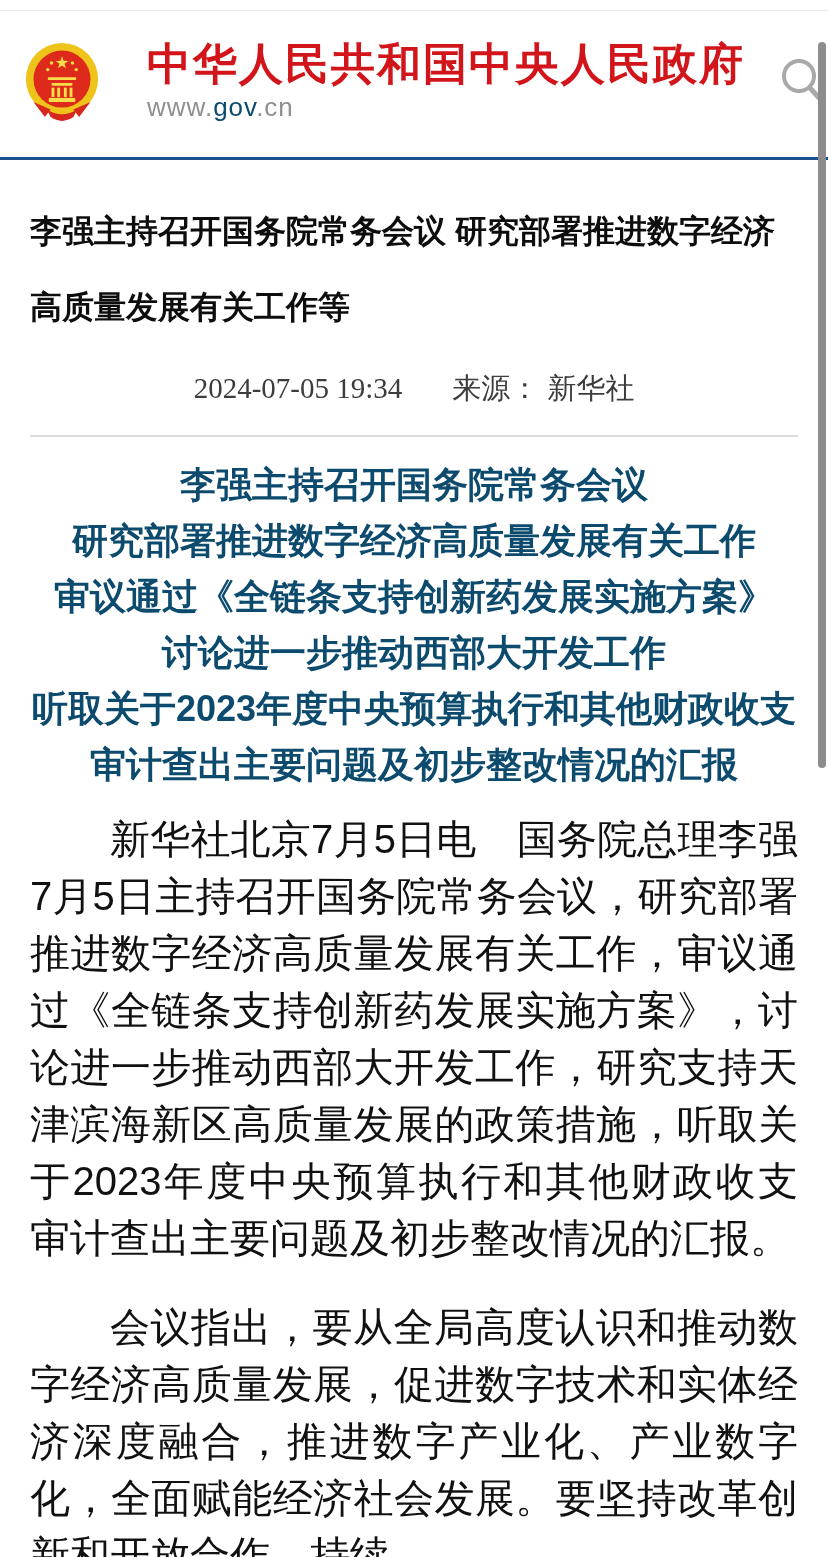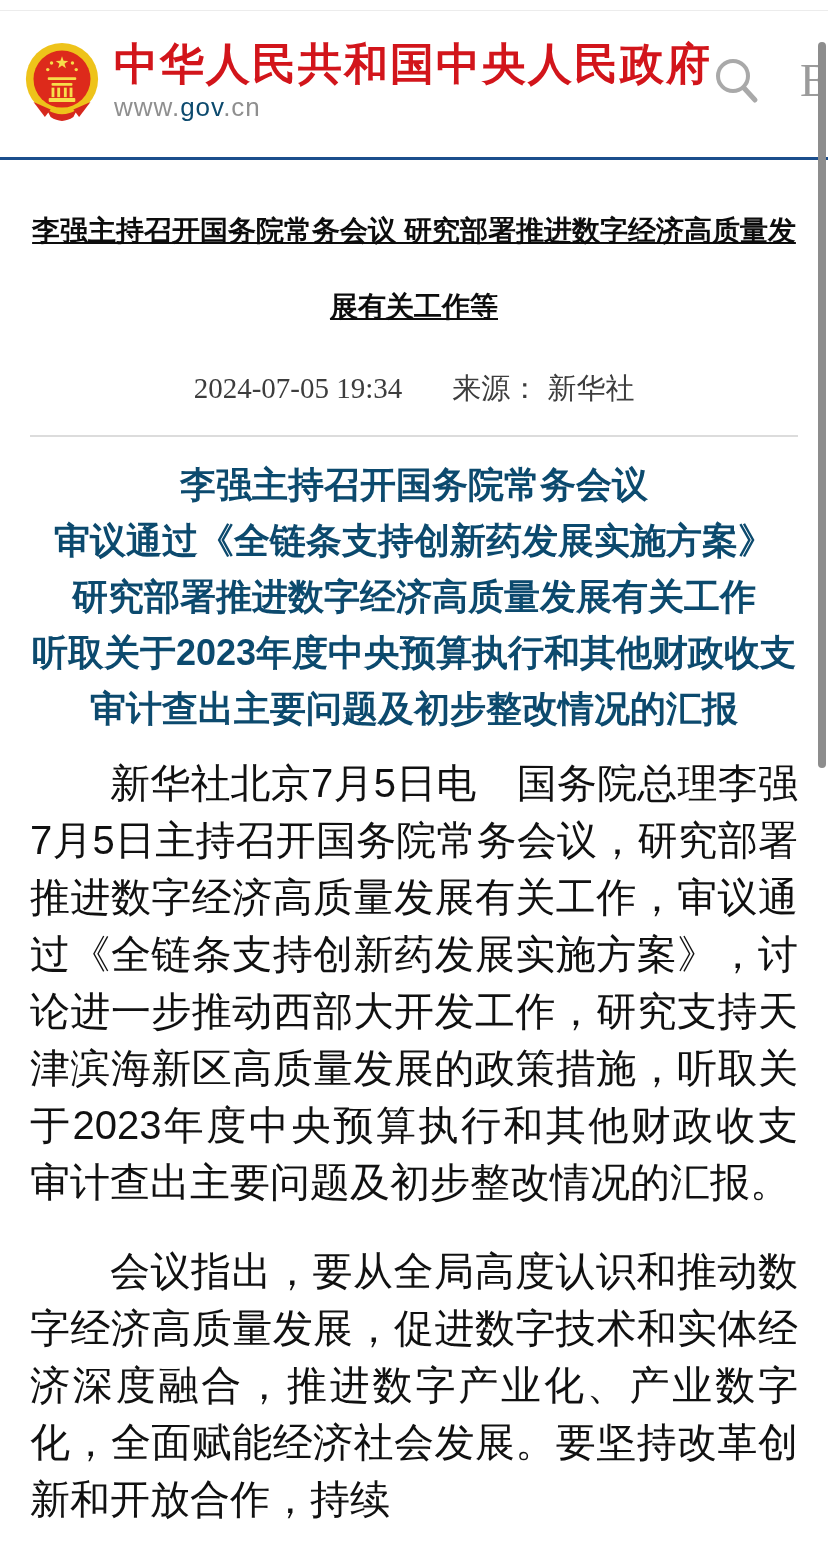--- a/index.html
+++ b/index.html
@@ -7,21 +7,21 @@
   body {
     width:828px; height:1557px; overflow:hidden; position:relative;
     font-family:"Liberation Sans","DejaVu Sans",sans-serif;
   }
   .top-hairline { position:absolute; top:10px; left:0; width:828px; height:1px; background:#ececec; }
 
   
   .site-header {
     position:absolute; top:11px; left:0; width:828px; height:149px;
     background:#ffffff; border-bottom:3px solid #1b4e8c;
-    display:flex; align-items:center; padding:0 26px 6px 24px;
+    display:flex; align-items:center; padding:0 26px 6px 24px;gap:33px;
   }
   .emblem { width:76px; height:80px; flex:0 0 auto; }
   .emblem svg { width:76px; height:80px; display:block; }
   .site-text { margin-left:14px; }
   .site-title {
     color:#d2151b; font-size:44px; font-weight:700; letter-spacing:2px;
     line-height:1.12; white-space:nowrap;
   }
   .site-url { font-size:26px; color:#8f8f8f; margin-top:3px; letter-spacing:1px; }
   .site-url .gov { color:#0c4a6e; }
@@ -29,22 +29,22 @@
   .search-btn { width:52px; height:52px; }
   .search-btn svg { width:52px; height:52px; display:block; }
   .en-link {
     font-family:"Liberation Serif","DejaVu Serif",serif;
     font-size:46px; color:#9b9b9b; line-height:1; text-decoration:none;
   }
 
   
   .main { position:absolute; top:163px; left:0; width:828px; padding:0 30px; }
   .article-title {
-    margin-top:30px; text-align:center;
-    font-size:28px; line-height:76px; font-weight:600; color:#0d0d0d;text-decoration:underline;
+    margin-top:30px; 
+    font-size:32px; line-height:76px; font-weight:600; color:#0d0d0d;
   }
   .meta { text-align:center; margin-top:24px; font-size:29px; color:#3d3d3d; }
   .meta .date { font-family:"Liberation Serif","DejaVu Serif",serif; }
   .meta .src-label { margin-left:42px; }
   .meta .src { }
   .divider { border:none; border-top:2px solid #dcdcdc; margin-top:26px; }
 
   .summary {
     margin-top:20px; text-align:center;
     color:#0c4a6e; font-weight:700; font-size:36px; line-height:56px;
@@ -111,22 +111,23 @@
   <div class="meta">
     <span class="date">2024-07-05 19:34</span>
     <span class="src-label">来源：</span>
     <span class="src">新华社</span>
   </div>
 
   <hr class="divider">
 
   <div class="summary">
       <div class="summary-line">李强主持召开国务院常务会议</div>
+      <div class="summary-line">研究部署推进数字经济高质量发展有关工作</div>
       <div class="summary-line">审议通过《全链条支持创新药发展实施方案》</div>
-      <div class="summary-line">研究部署推进数字经济高质量发展有关工作</div>
+      <div class="summary-line">讨论进一步推动西部大开发工作</div>
       <div class="summary-line">听取关于2023年度中央预算执行和其他财政收支</div>
       <div class="summary-line">审计查出主要问题及初步整改情况的汇报</div>
     </div>
 
   <div class="body-text">
       <div class="para">新华社北京7月5日电　国务院总理李强7月5日主持召开国务院常务会议，研究部署推进数字经济高质量发展有关工作，审议通过《全链条支持创新药发展实施方案》，讨论进一步推动西部大开发工作，研究支持天津滨海新区高质量发展的政策措施，听取关于2023年度中央预算执行和其他财政收支审计查出主要问题及初步整改情况的汇报。</div>
       <div class="para">会议指出，要从全局高度认识和推动数字经济高质量发展，促进数字技术和实体经济深度融合，推进数字产业化、产业数字化，全面赋能经济社会发展。要坚持改革创新和开放合作，持续</div>
     </div>
 </main>
 

